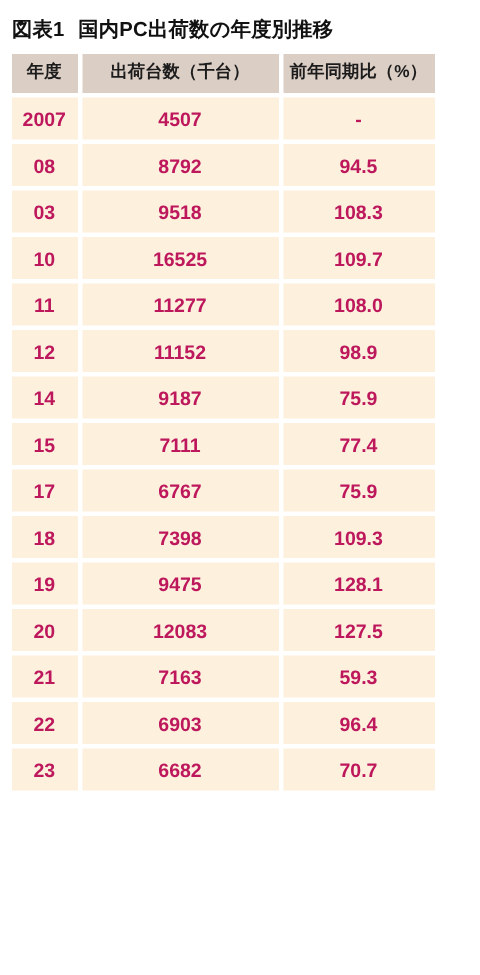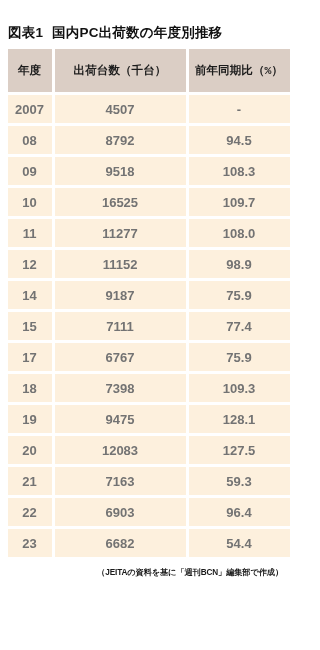--- a/index.html
+++ b/index.html
@@ -11,21 +11,21 @@
     width: 292px;
     height: 650px;
     font-family: "Liberation Sans", "DejaVu Sans", sans-serif;
     color: #1a1a1a;
     overflow: hidden;
   }
   #figure-root {
     width: 292px;
     height: 650px;
     box-sizing: border-box;
-    padding: 16px 8px;
+    padding: 3px 8px;
     position: relative;
   }
   .figure-title {
     font-size: 13.5px;
     font-weight: bold;
     color: #111111;
     letter-spacing: 0.2px;
     padding-top: 9px;
     padding-bottom: 8px;
     line-height: 1.2;
@@ -49,27 +49,26 @@
     text-align: center;
     vertical-align: middle;
     font-size: 12.5px;
     font-weight: bold;
     line-height: 1;
   }
   table.data-table thead th {
     background: #dbcec5;
     color: #1c1c1c;
     font-size: 11.5px;
-    height: 43px;
+    height: 26px;
     letter-spacing: 0.1px;
-    font-family: Liberation Mono, monospace;
   }
   table.data-table tbody td {
     background: #fdf0dd;
-    color: #737373;
+    color: #be185d;
     font-size: 13px;
   }
   col.col-year   { width: 44px; }
   col.col-units  { width: 131px; }
   col.col-yoy    { width: 101px; }
   td.cell-year {
     font-size: 13px;
   }
   .figure-source {
     text-align: right;
@@ -109,21 +108,21 @@
           <td class="cell-year">2007</td>
           <td>4507</td>
           <td>-</td>
         </tr>
         <tr>
           <td class="cell-year">08</td>
           <td>8792</td>
           <td>94.5</td>
         </tr>
         <tr>
-          <td class="cell-year">09</td>
+          <td class="cell-year">03</td>
           <td>9518</td>
           <td>108.3</td>
         </tr>
         <tr>
           <td class="cell-year">10</td>
           <td>16525</td>
           <td>109.7</td>
         </tr>
         <tr>
           <td class="cell-year">11</td>
@@ -171,20 +170,19 @@
           <td>59.3</td>
         </tr>
         <tr>
           <td class="cell-year">22</td>
           <td>6903</td>
           <td>96.4</td>
         </tr>
         <tr>
           <td class="cell-year">23</td>
           <td>6682</td>
-          <td>54.4</td>
+          <td>70.7</td>
         </tr>
       </tbody>
   </table>
 
-  <div class="figure-source">（JEITAの資料を基に「週刊BCN」編集部で作成）</div>
 
 </div>
 
 </body></html>

